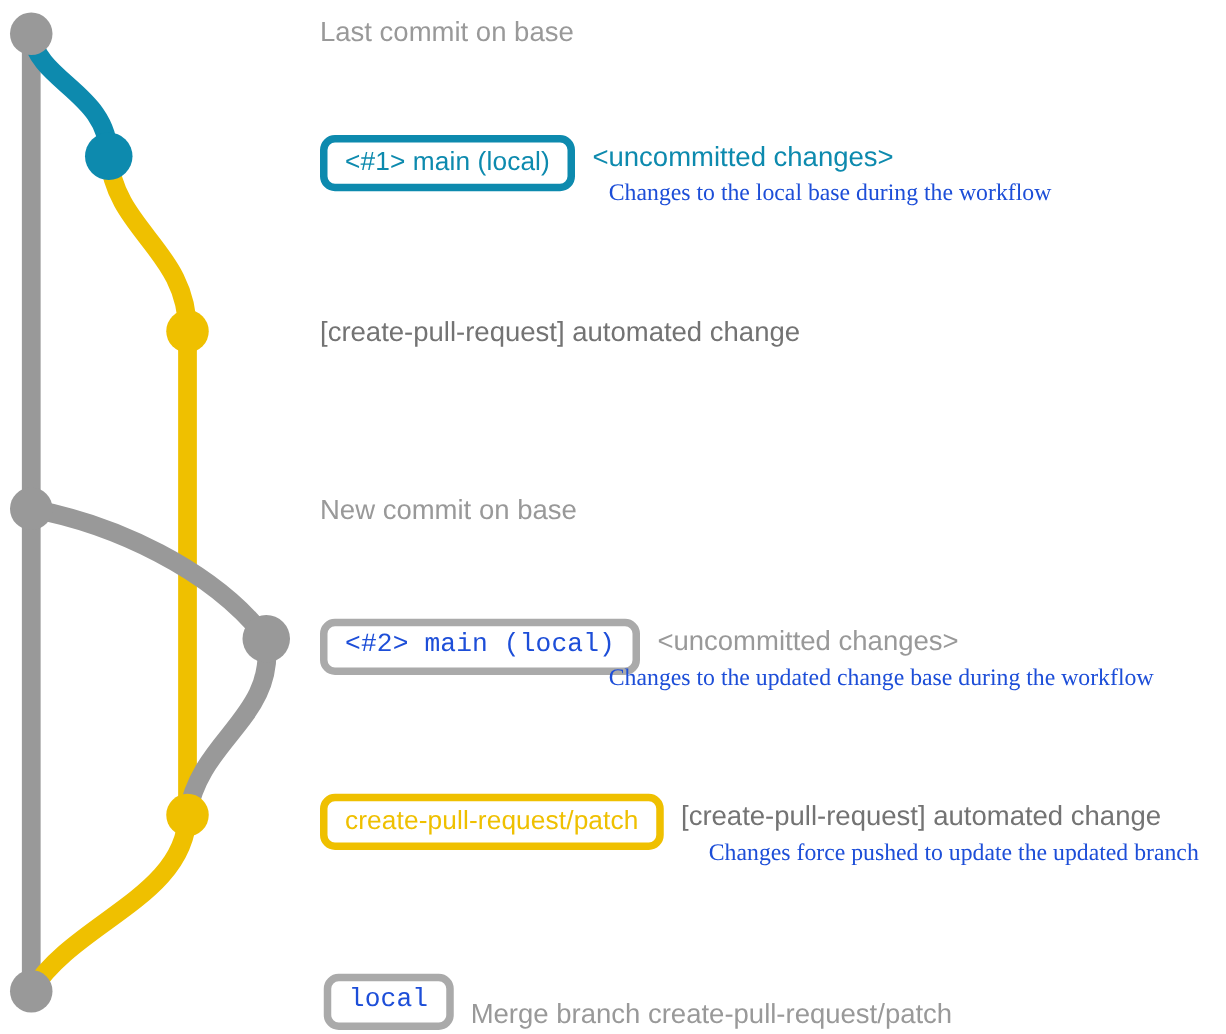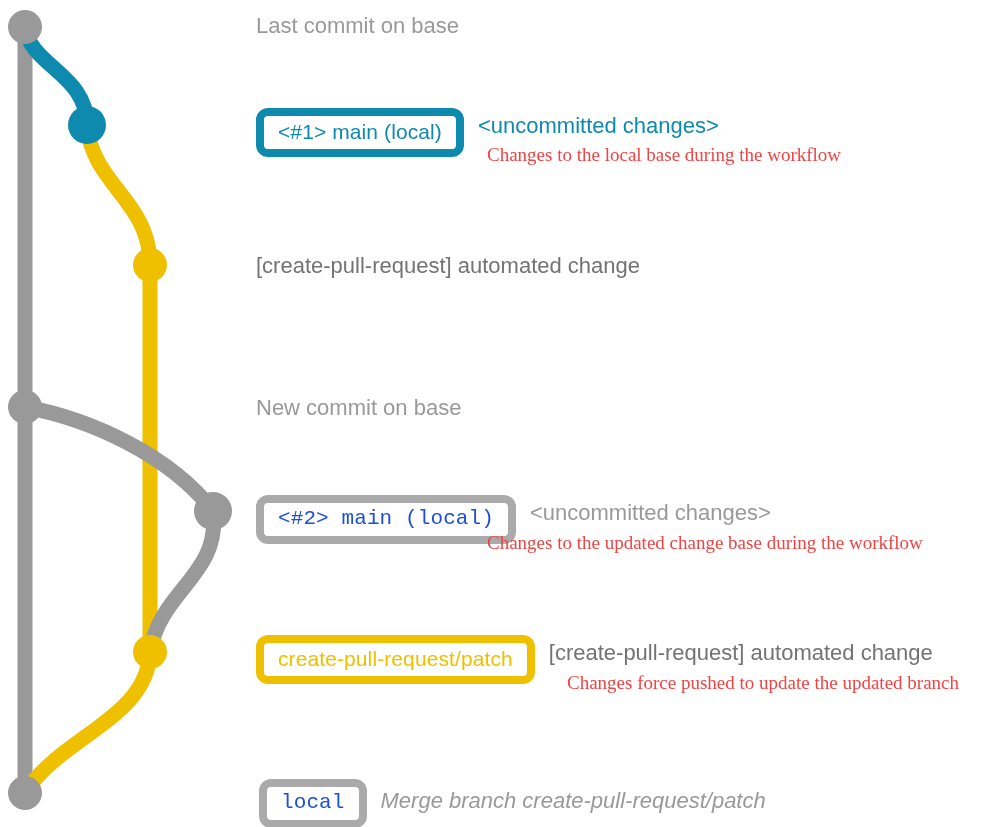--- a/index.html
+++ b/index.html
@@ -35,21 +35,21 @@
   .row {
     position: absolute;
     display: flex;
     align-items: flex-start;
   }
 
   .pill {
     display: inline-flex;
     align-items: center;
     justify-content: center;
-    border: 8px solid #22c55e;
+    border: 6px solid #22c55e;
     border-radius: 12px;
     color: #999999;
     font-size: 21px;
     font-weight: 400;
     letter-spacing: 0.1px;
     padding: 5px 14px 7px 14px;
     box-sizing: border-box;
     white-space: nowrap;
     line-height: 1.0;
     background: transparent;
@@ -65,21 +65,21 @@
     font-weight: 400;
   }
   .headline.teal   { color: #0d8aae; }
   .headline.yellow { color: #737373; }
   .headline.gray   { color: #999999; }
 
   .subtext {
     position: absolute;
     font-family: "Liberation Serif", serif;
     font-size: 19px;
-    color: #ef4444;
+    color: #1d4ed8;
     white-space: nowrap;
     line-height: 1.0;
   }
 
   .standalone-label {
     position: absolute;
     font-size: 22px;
     color: #999999;
     white-space: nowrap;
     line-height: 1.0;
@@ -133,16 +133,16 @@
   <div class="subtext" style="left:487px; top:533px;">Changes to the updated change base during the workflow</div>
 
   <div class="row" style="left:256px; top:635px;">
     <div class="pill yellow">create-pull-request/patch</div>
     <div class="headline yellow" style="margin-left:14px; margin-top:6px;">[create-pull-request] automated change</div>
   </div>
   <div class="subtext" style="left:567px; top:673px;">Changes force pushed to update the updated branch</div>
 
   <div class="row" style="left:259px; top:779px;">
     <div class="pill gray">local</div>
-    <div class="headline gray" style="margin-left:14px; margin-top:10px;font-style:italic;">Merge branch create-pull-request/patch</div>
+    <div class="headline gray" style="margin-left:14px; margin-top:20px;">Merge branch create-pull-request/patch</div>
   </div>
 
 </div>
 
 </body></html>

